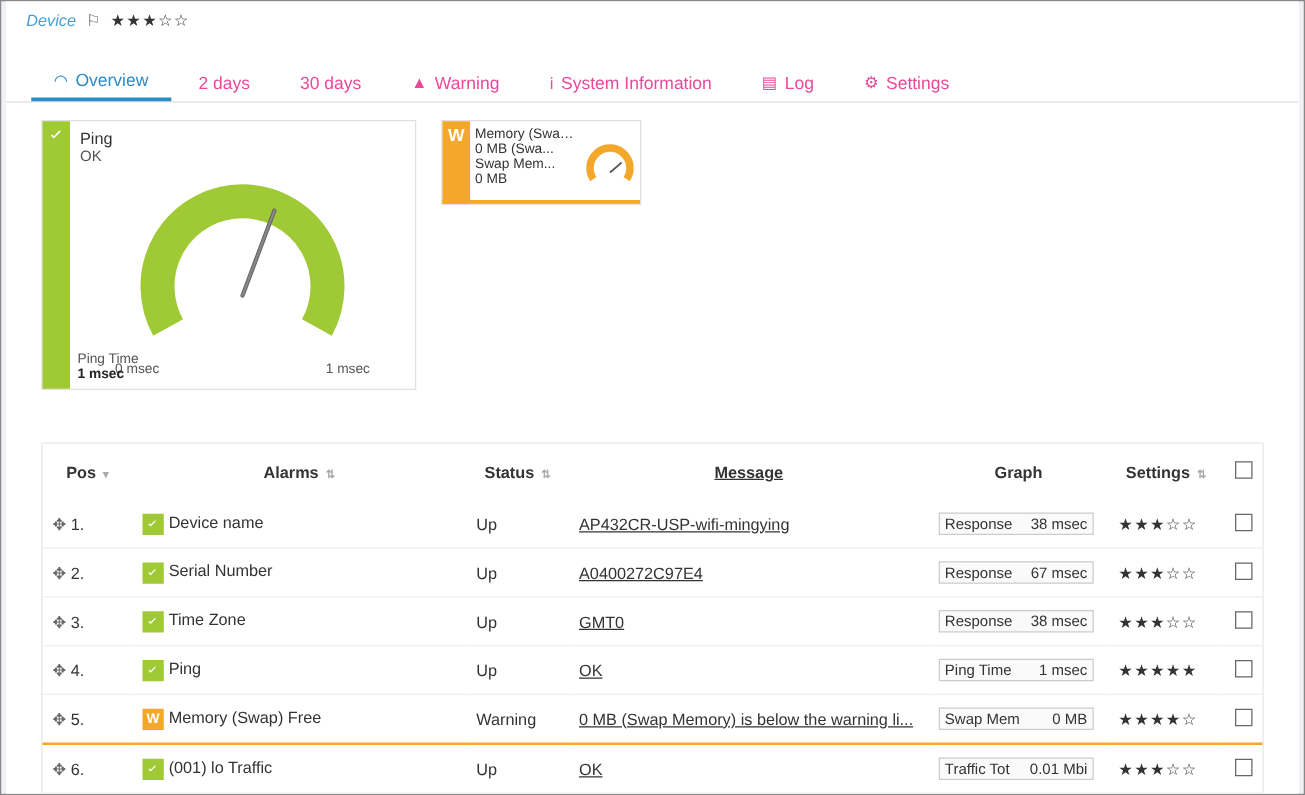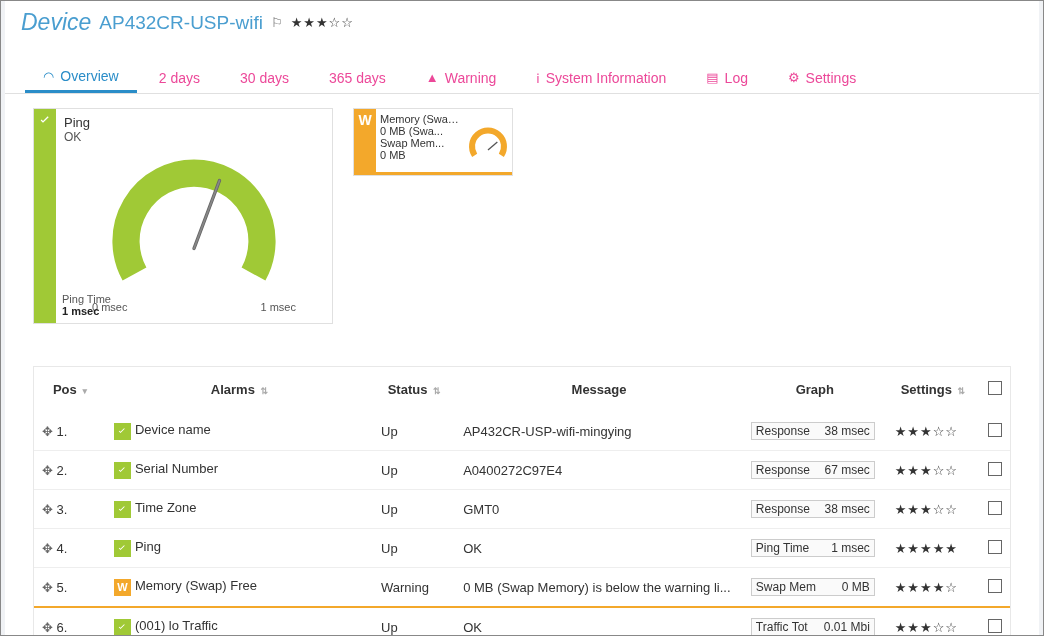--- a/index.html
+++ b/index.html
@@ -1,19 +1,19 @@
 <!DOCTYPE html>
 <html><head>
 <meta charset="utf-8">
 <style>
 * { margin: 0; padding: 0; box-sizing: border-box; }
 body { font-family: -apple-system, BlinkMacSystemFont, "Segoe UI", Arial, sans-serif; font-size: 13px; color: #333; background: #f0f2f5; width: 1044px; height: 636px; overflow: hidden; border: 1px solid #888; }
 .content-wrap { background: #fff; margin: 0 4px; height: 100%; }
 .header { padding: 8px 16px; display: flex; align-items: center; gap: 8px; }
-.header-prefix { color: #4a9ed0; font-style: italic; font-size: 23px; font-weight: 300; }
+.header-prefix { color: #4a9ed0; font-style: italic; font-size: 13px; font-weight: 300; }
 .header-title { color: #4a9ed0; font-size: 19px; font-weight: 400; }
 .flag-icon { color: #666; font-size: 13px; }
 .star-rating { color: #333; font-size: 13px; letter-spacing: 1px; }
 .tabbar { display: flex; gap: 4px; padding: 0 20px; margin-top: 18px; border-bottom: 1px solid #e0e0e0; }
 .tab { padding: 6px 18px; font-size: 14px; color: #ec4899; cursor: pointer; display: flex; align-items: center; gap: 6px; }
 .tab.active { color: #2a8dc8; border-bottom: 3px solid #2a8dc8; }
 .tab-icon { font-size: 13px; }
 .gauges { display: flex; gap: 20px; padding: 14px 28px; }
 .gauge-card { border: 1px solid #e0e0e0; background: #fff; display: flex; }
 .gauge-card.ping-card { width: 300px; height: 216px; }
@@ -47,49 +47,45 @@
 .sensor-badge.ok { background: #a0c936; }
 .sensor-badge.warn { background: #f3a82b; color: #fff; font-weight: bold; font-size: 11px; }
 .sensor-badge.ok svg { width: 12px; height: 12px; }
 .graph-cell { display: inline-flex; gap: 4px; border: 1px solid #ccc; padding: 1px 4px; background: #fafafa; font-size: 12px; }
 .graph-label { width: 60px; overflow: hidden; white-space: nowrap; }
 .graph-value { width: 50px; text-align: right; overflow: hidden; white-space: nowrap; }
 .checkbox { width: 14px; height: 14px; border: 1.5px solid #666; display: inline-block; }
 .col-pos { width: 70px; }
 .col-sensor { width: 260px; }
 .col-status { width: 80px; }
-.col-message { width: 280px; }
+.col-message { width: 280px; text-decoration: underline; }
 .col-graph { width: 130px; }
 .col-priority { width: 90px; }
 .col-check { width: 30px; text-align: center; }
 </style>
 </head>
 <body>
 
 <div class="content-wrap">
   <div class="header">
     <span class="header-prefix">Device</span>
-    <span class="header-title">AP432CR-USP-wifi</span>
     <span class="flag-icon">⚐</span>
     <span class="star-rating" id="header-stars">★★★☆☆</span>
   </div>
 
   <div class="tabbar">
     <div class="tab active">
       <span class="tab-icon">◠</span>
       <span>Overview</span>
     </div>
     <div class="tab">
         <span>2  days</span>
       </div>
     <div class="tab">
         <span>30 days</span>
-      </div>
-    <div class="tab">
-        <span>365 days</span>
       </div>
     <div class="tab">
       <span class="tab-icon">▲</span>
       <span>Warning</span>
     </div>
     <div class="tab">
       <span class="tab-icon">ℹ</span>
       <span>System Information</span>
     </div>
     <div class="tab">

